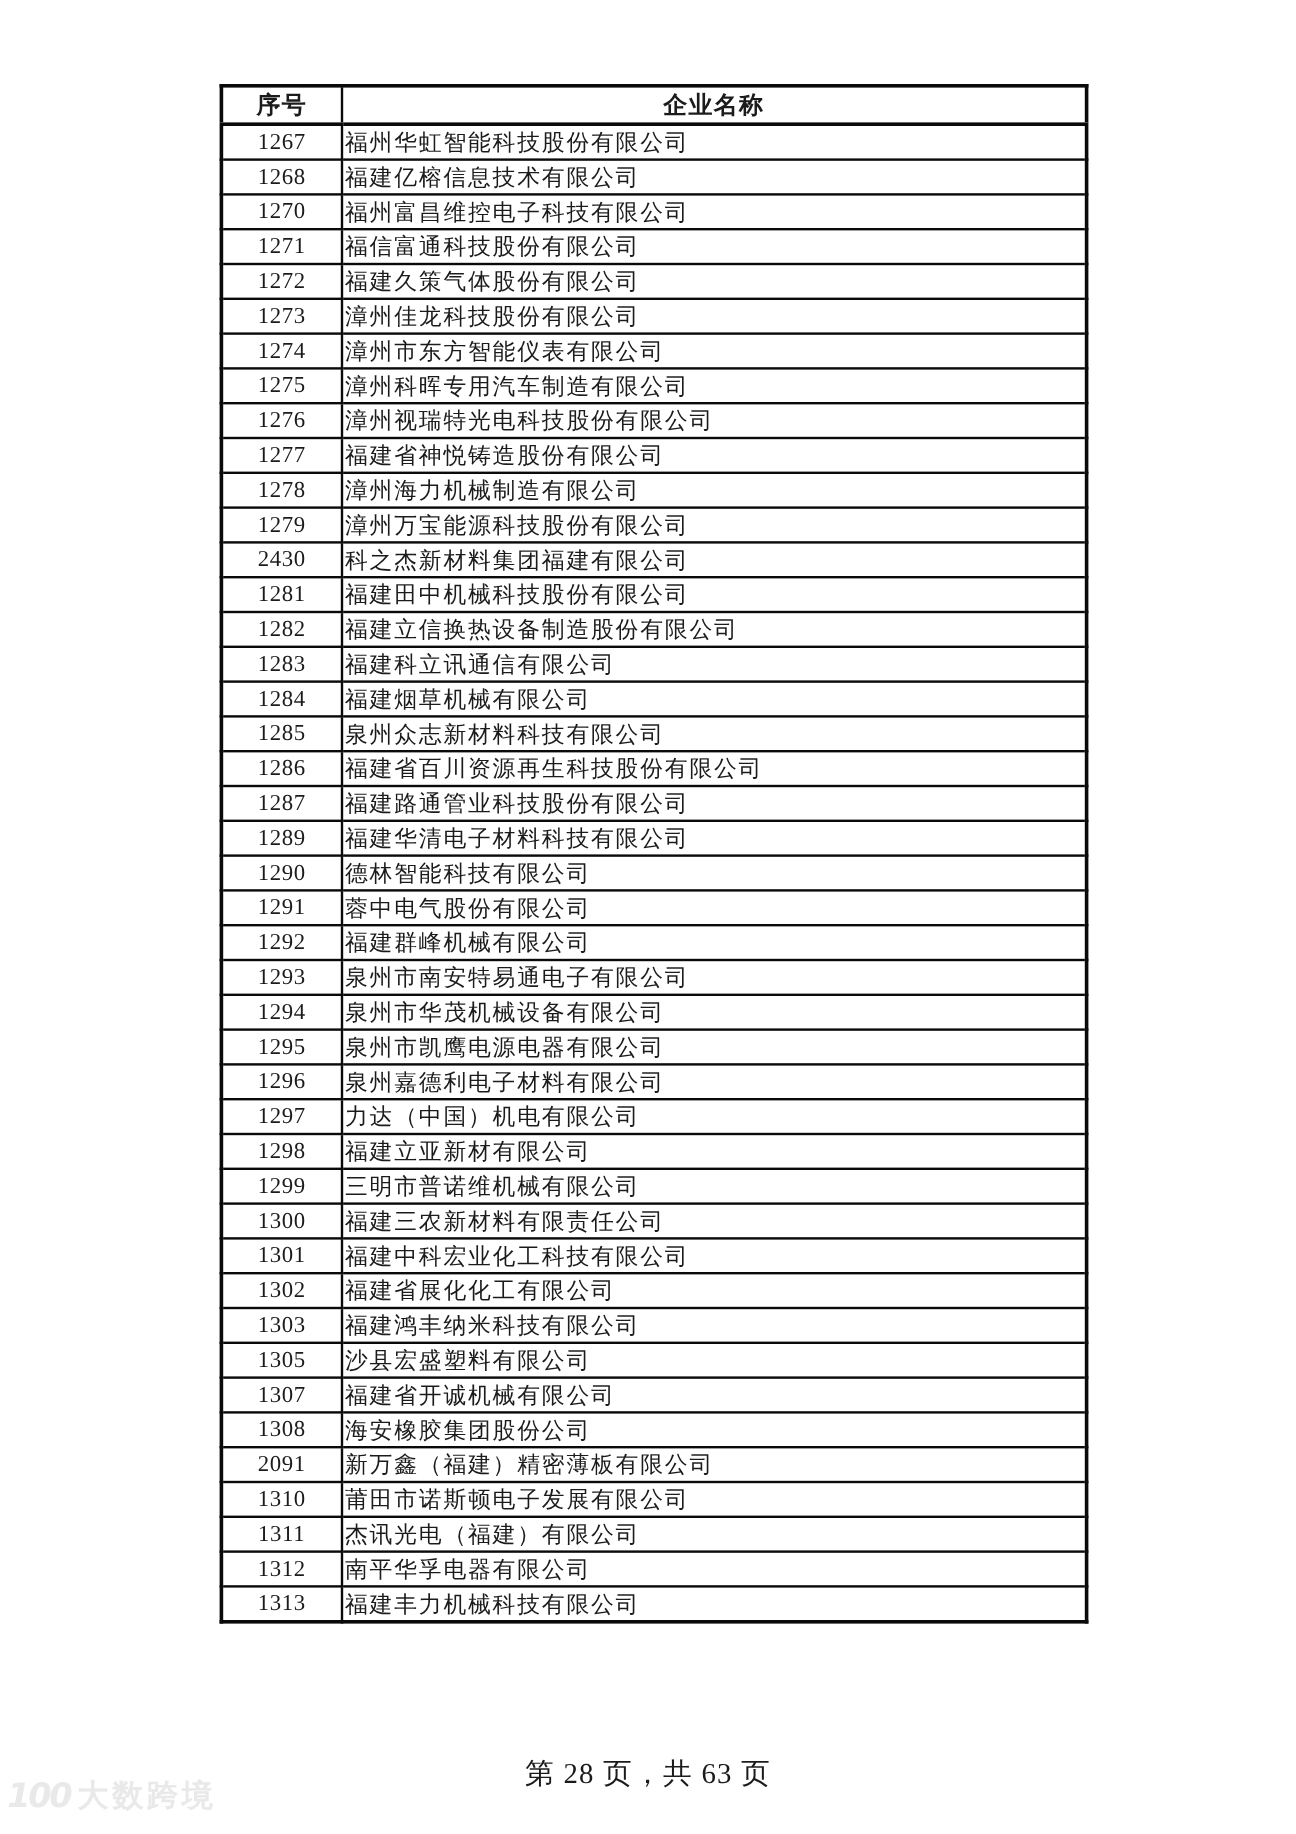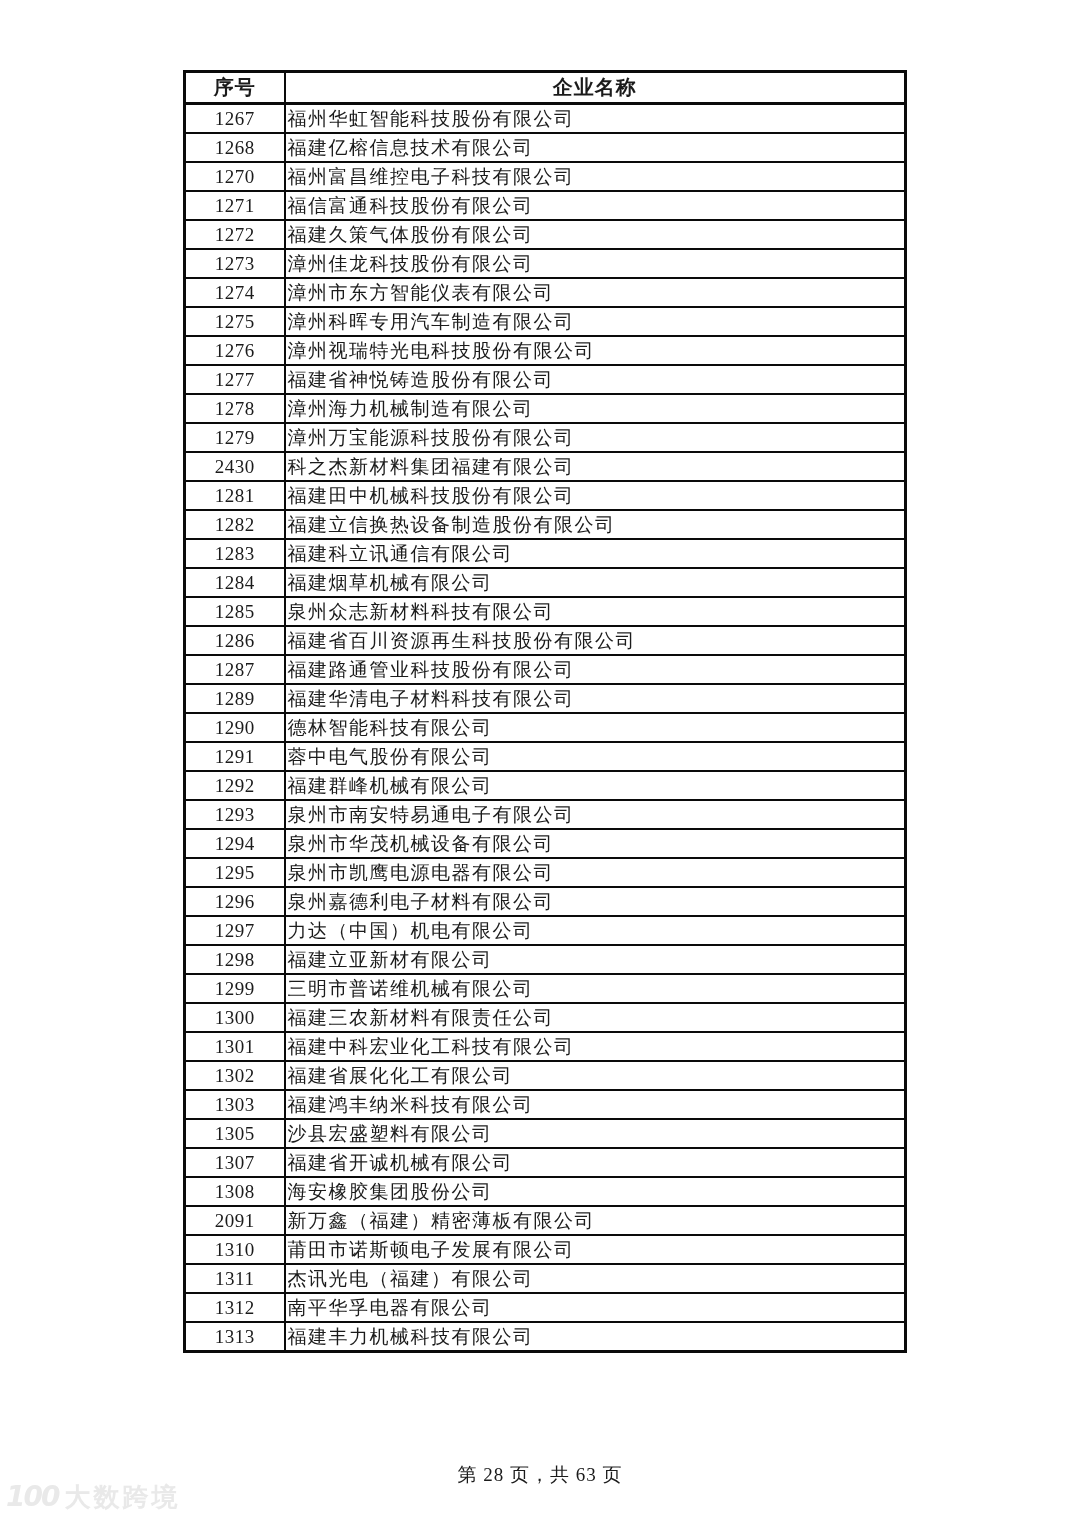--- a/index.html
+++ b/index.html
@@ -55,21 +55,21 @@
     text-align: left;
     padding-left: 9px;
     letter-spacing: 1.5px;
   }
   .page-footer {
     position: absolute;
     left: 0;
     top: 1462px;
     width: 100%;
     text-align: center;
-    font-size: 19px;
+    font-size: 24px;
     color: #1b1b1b;
     letter-spacing: 1px;
   }
   .watermark {
     position: absolute;
     left: 6px;
     top: 1483px;
     display: flex;
     align-items: center;
     gap: 6px;

